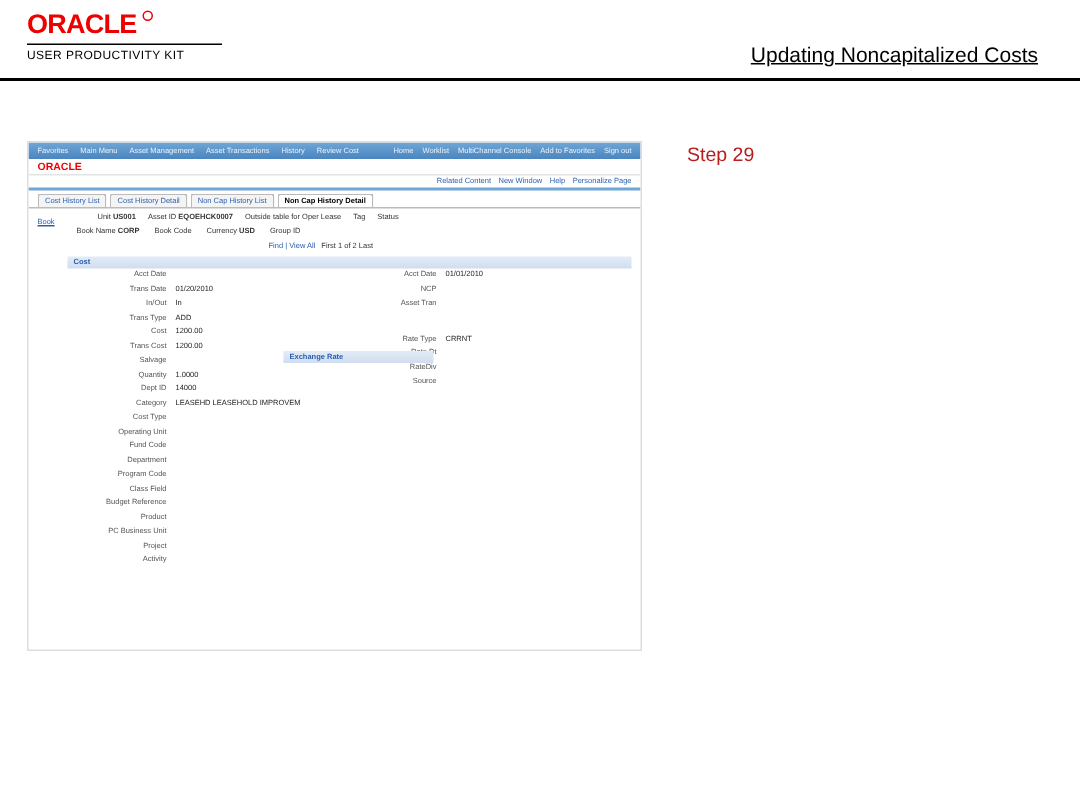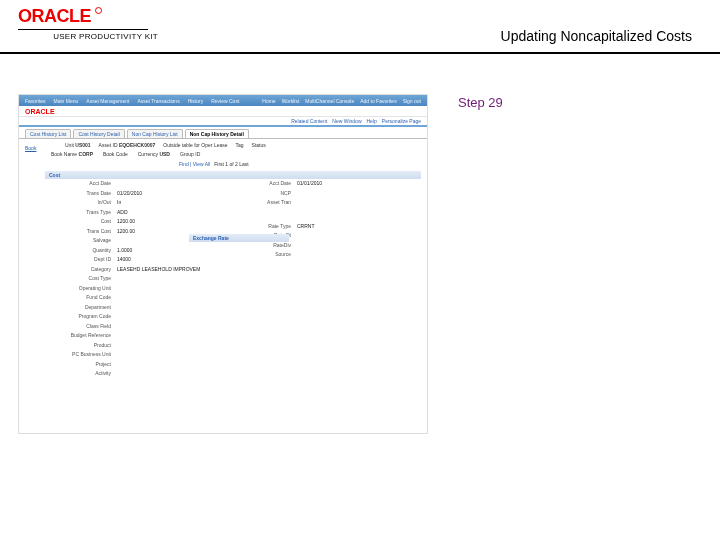--- a/index.html
+++ b/index.html
@@ -40,28 +40,28 @@
   .logo-divider {
     border: 0;
     border-top: 1px solid #000;
     margin: 2px 0 2px 0;
     width: 130px;
   }
   .upk {
     font-size: 8px;
     letter-spacing: 0.3px;
     color: #000;
-    text-align: right;
   }
   .top-title {
     position: absolute;
     right: 28px;
     top: 28px;
     font-size: 14px;
     color: #000;
+    text-decoration: underline;
   }
   .content {
     position: absolute;
     top: 94px;
     left: 18px;
     right: 18px;
     bottom: 18px;
   }
   .screenshot {
     position: absolute;
@@ -180,21 +180,21 @@
   .ss-col.right { left: 200px; width: 190px; }
   .ss-row { display:flex; }
   .ss-row .k { width: 78px; text-align:right; padding-right:6px; color:#555; }
   .ss-row .v { color:#222; }
   .instr {
     position: absolute;
     left: 440px;
     top: 0;
     right: 0;
     font-size: 13px;
-    color: #701a75;
+    color: #b91c1c;
     line-height: 1.4;
   }
   .step-label { margin-bottom: 18px; }
   .instr-text b { font-weight: bold; }
 </style>
 </head>
 <body>
 
 <div class="header">
   <div class="logo-block">

